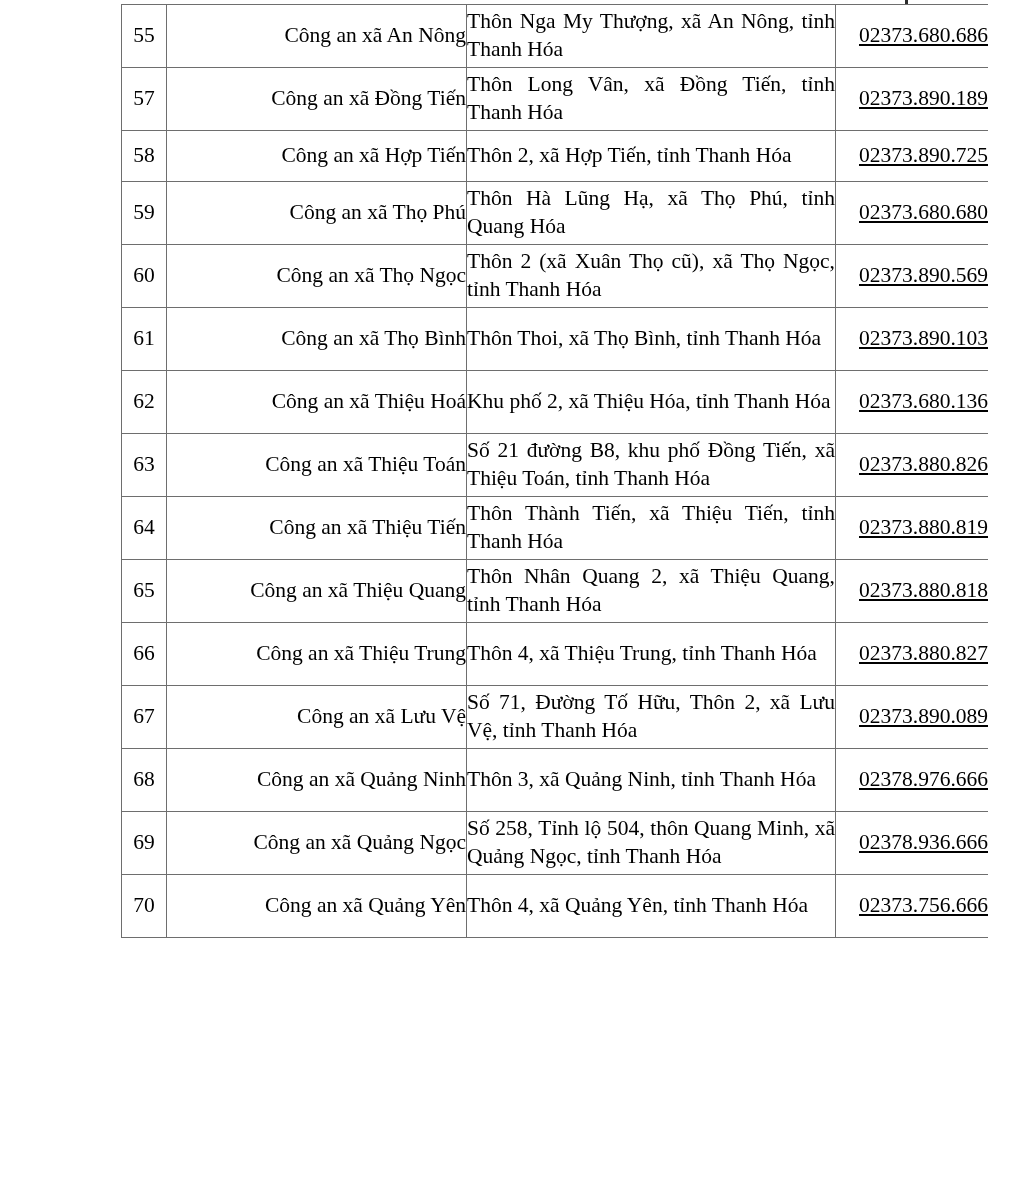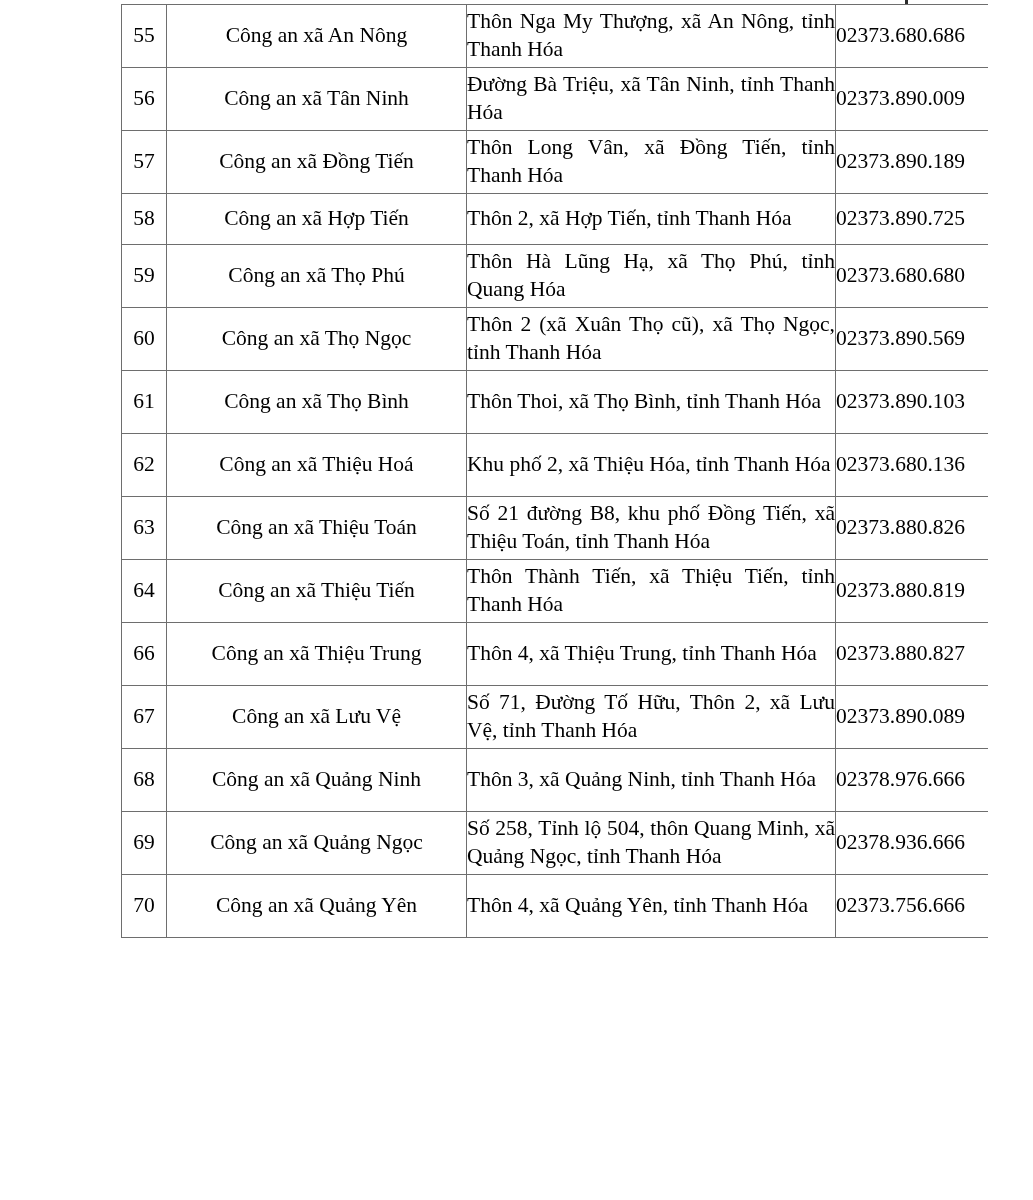--- a/index.html
+++ b/index.html
@@ -52,38 +52,39 @@
     line-height: 1.30;
   }
 
   .cell-no {
     text-align: center;
     padding: 4px 2px;
     font-size: 21.5px;
   }
 
   .cell-name {
-    text-align: center;
+    text-align: right;
     padding: 4px 6px 4px 12px;
     font-size: 21.5px;
   }
 
   .cell-addr {
     text-align: justify;
     text-align-last: left;
     padding: 6px 11px 6px 10px;
     font-size: 21.5px;
     hyphens: none;
   }
 
   .cell-phone {
-    text-align: left;
+    text-align: right;
     padding: 4px 4px;
     font-size: 21.5px;
     white-space: nowrap;
+    text-decoration: underline;
   }
 
   tr.r-tall td { height: 62px; }
   tr.r-short td { height: 50px; }
 
   
   .clipped-mark {
     position: absolute;
     left: 905px;
     top: 0px;
@@ -108,26 +109,20 @@
         <col class="c-phone">
       </colgroup>
       <tbody id="table-body">
           <tr class="r-tall">
             <td class="cell-no">55</td>
             <td class="cell-name">Công an xã An Nông</td>
             <td class="cell-addr">Thôn Nga My Thượng, xã An Nông, tỉnh Thanh Hóa</td>
             <td class="cell-phone">02373.680.686</td>
           </tr>
           <tr class="r-tall">
-            <td class="cell-no">56</td>
-            <td class="cell-name">Công an xã Tân Ninh</td>
-            <td class="cell-addr">Đường Bà Triệu, xã Tân Ninh, tỉnh Thanh Hóa</td>
-            <td class="cell-phone">02373.890.009</td>
-          </tr>
-          <tr class="r-tall">
             <td class="cell-no">57</td>
             <td class="cell-name">Công an xã Đồng Tiến</td>
             <td class="cell-addr">Thôn Long Vân, xã Đồng Tiến, tỉnh Thanh Hóa</td>
             <td class="cell-phone">02373.890.189</td>
           </tr>
           <tr class="r-short">
             <td class="cell-no">58</td>
             <td class="cell-name">Công an xã Hợp Tiến</td>
             <td class="cell-addr">Thôn 2, xã Hợp Tiến, tỉnh Thanh Hóa</td>
             <td class="cell-phone">02373.890.725</td>
@@ -162,20 +157,26 @@
             <td class="cell-addr">Số 21 đường B8, khu phố Đồng Tiến, xã Thiệu Toán, tỉnh Thanh Hóa</td>
             <td class="cell-phone">02373.880.826</td>
           </tr>
           <tr class="r-tall">
             <td class="cell-no">64</td>
             <td class="cell-name">Công an xã Thiệu Tiến</td>
             <td class="cell-addr">Thôn Thành Tiến, xã Thiệu Tiến, tỉnh Thanh Hóa</td>
             <td class="cell-phone">02373.880.819</td>
           </tr>
           <tr class="r-tall">
+            <td class="cell-no">65</td>
+            <td class="cell-name">Công an xã Thiệu Quang</td>
+            <td class="cell-addr">Thôn Nhân Quang 2, xã Thiệu Quang, tỉnh Thanh Hóa</td>
+            <td class="cell-phone">02373.880.818</td>
+          </tr>
+          <tr class="r-tall">
             <td class="cell-no">66</td>
             <td class="cell-name">Công an xã Thiệu Trung</td>
             <td class="cell-addr">Thôn 4, xã Thiệu Trung, tỉnh Thanh Hóa</td>
             <td class="cell-phone">02373.880.827</td>
           </tr>
           <tr class="r-tall">
             <td class="cell-no">67</td>
             <td class="cell-name">Công an xã Lưu Vệ</td>
             <td class="cell-addr">Số 71, Đường Tố Hữu, Thôn 2, xã Lưu Vệ, tỉnh Thanh Hóa</td>
             <td class="cell-phone">02373.890.089</td>

